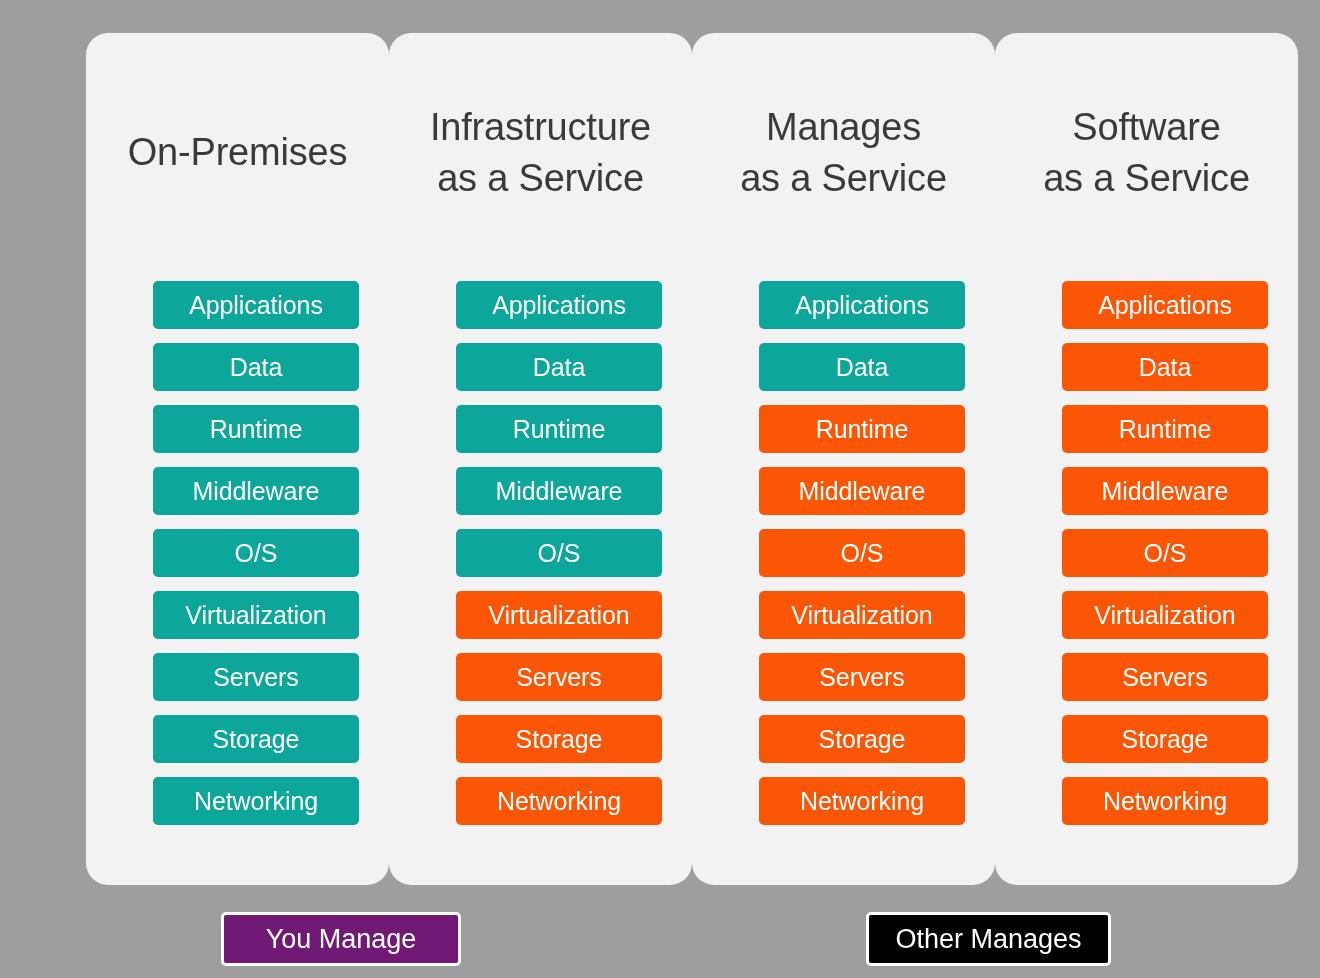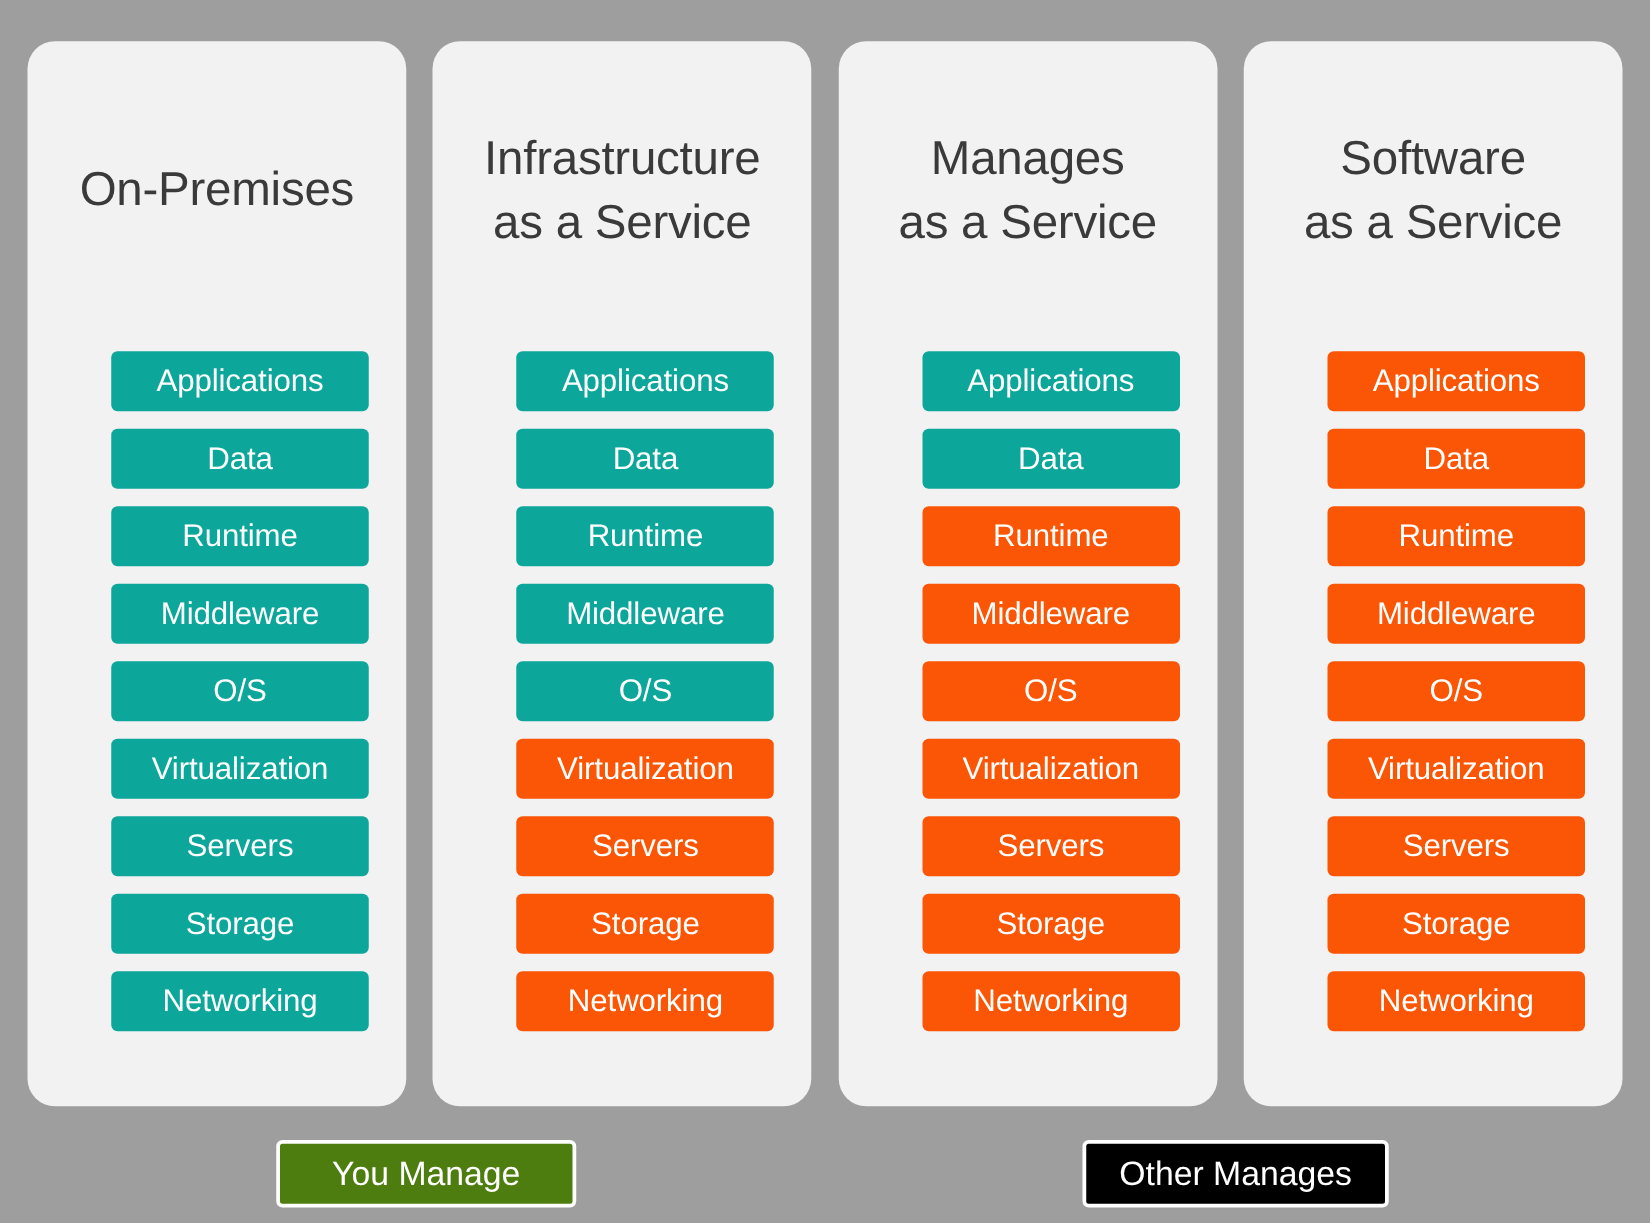--- a/index.html
+++ b/index.html
@@ -23,21 +23,21 @@
     height: 978px;
   }
 
   .cards-row {
     position: absolute;
     left: 22px;
     top: 33px;
     width: 1276px;
     height: 852px;
     display: flex;
-    justify-content: space-between;
+    justify-content: flex-end;
   }
 
   .card {
     width: 303px;
     height: 852px;
     background: #f2f2f2;
     border-radius: 22px;
     box-sizing: border-box;
     padding: 0 30px;
     display: flex;
@@ -103,21 +103,21 @@
     border: 3px solid #ffffff;
     border-radius: 5px;
     box-sizing: border-box;
     padding: 0 22px;
   }
 
   #legend-you {
     left: 221px;
     top: 7px;
     min-width: 240px;
-    background: #4d7c0f;
+    background: #701a75;
   }
 
   #legend-other {
     left: 866px;
     top: 7px;
     min-width: 245px;
     background: #000000;
   }
 </style>
 </head>

